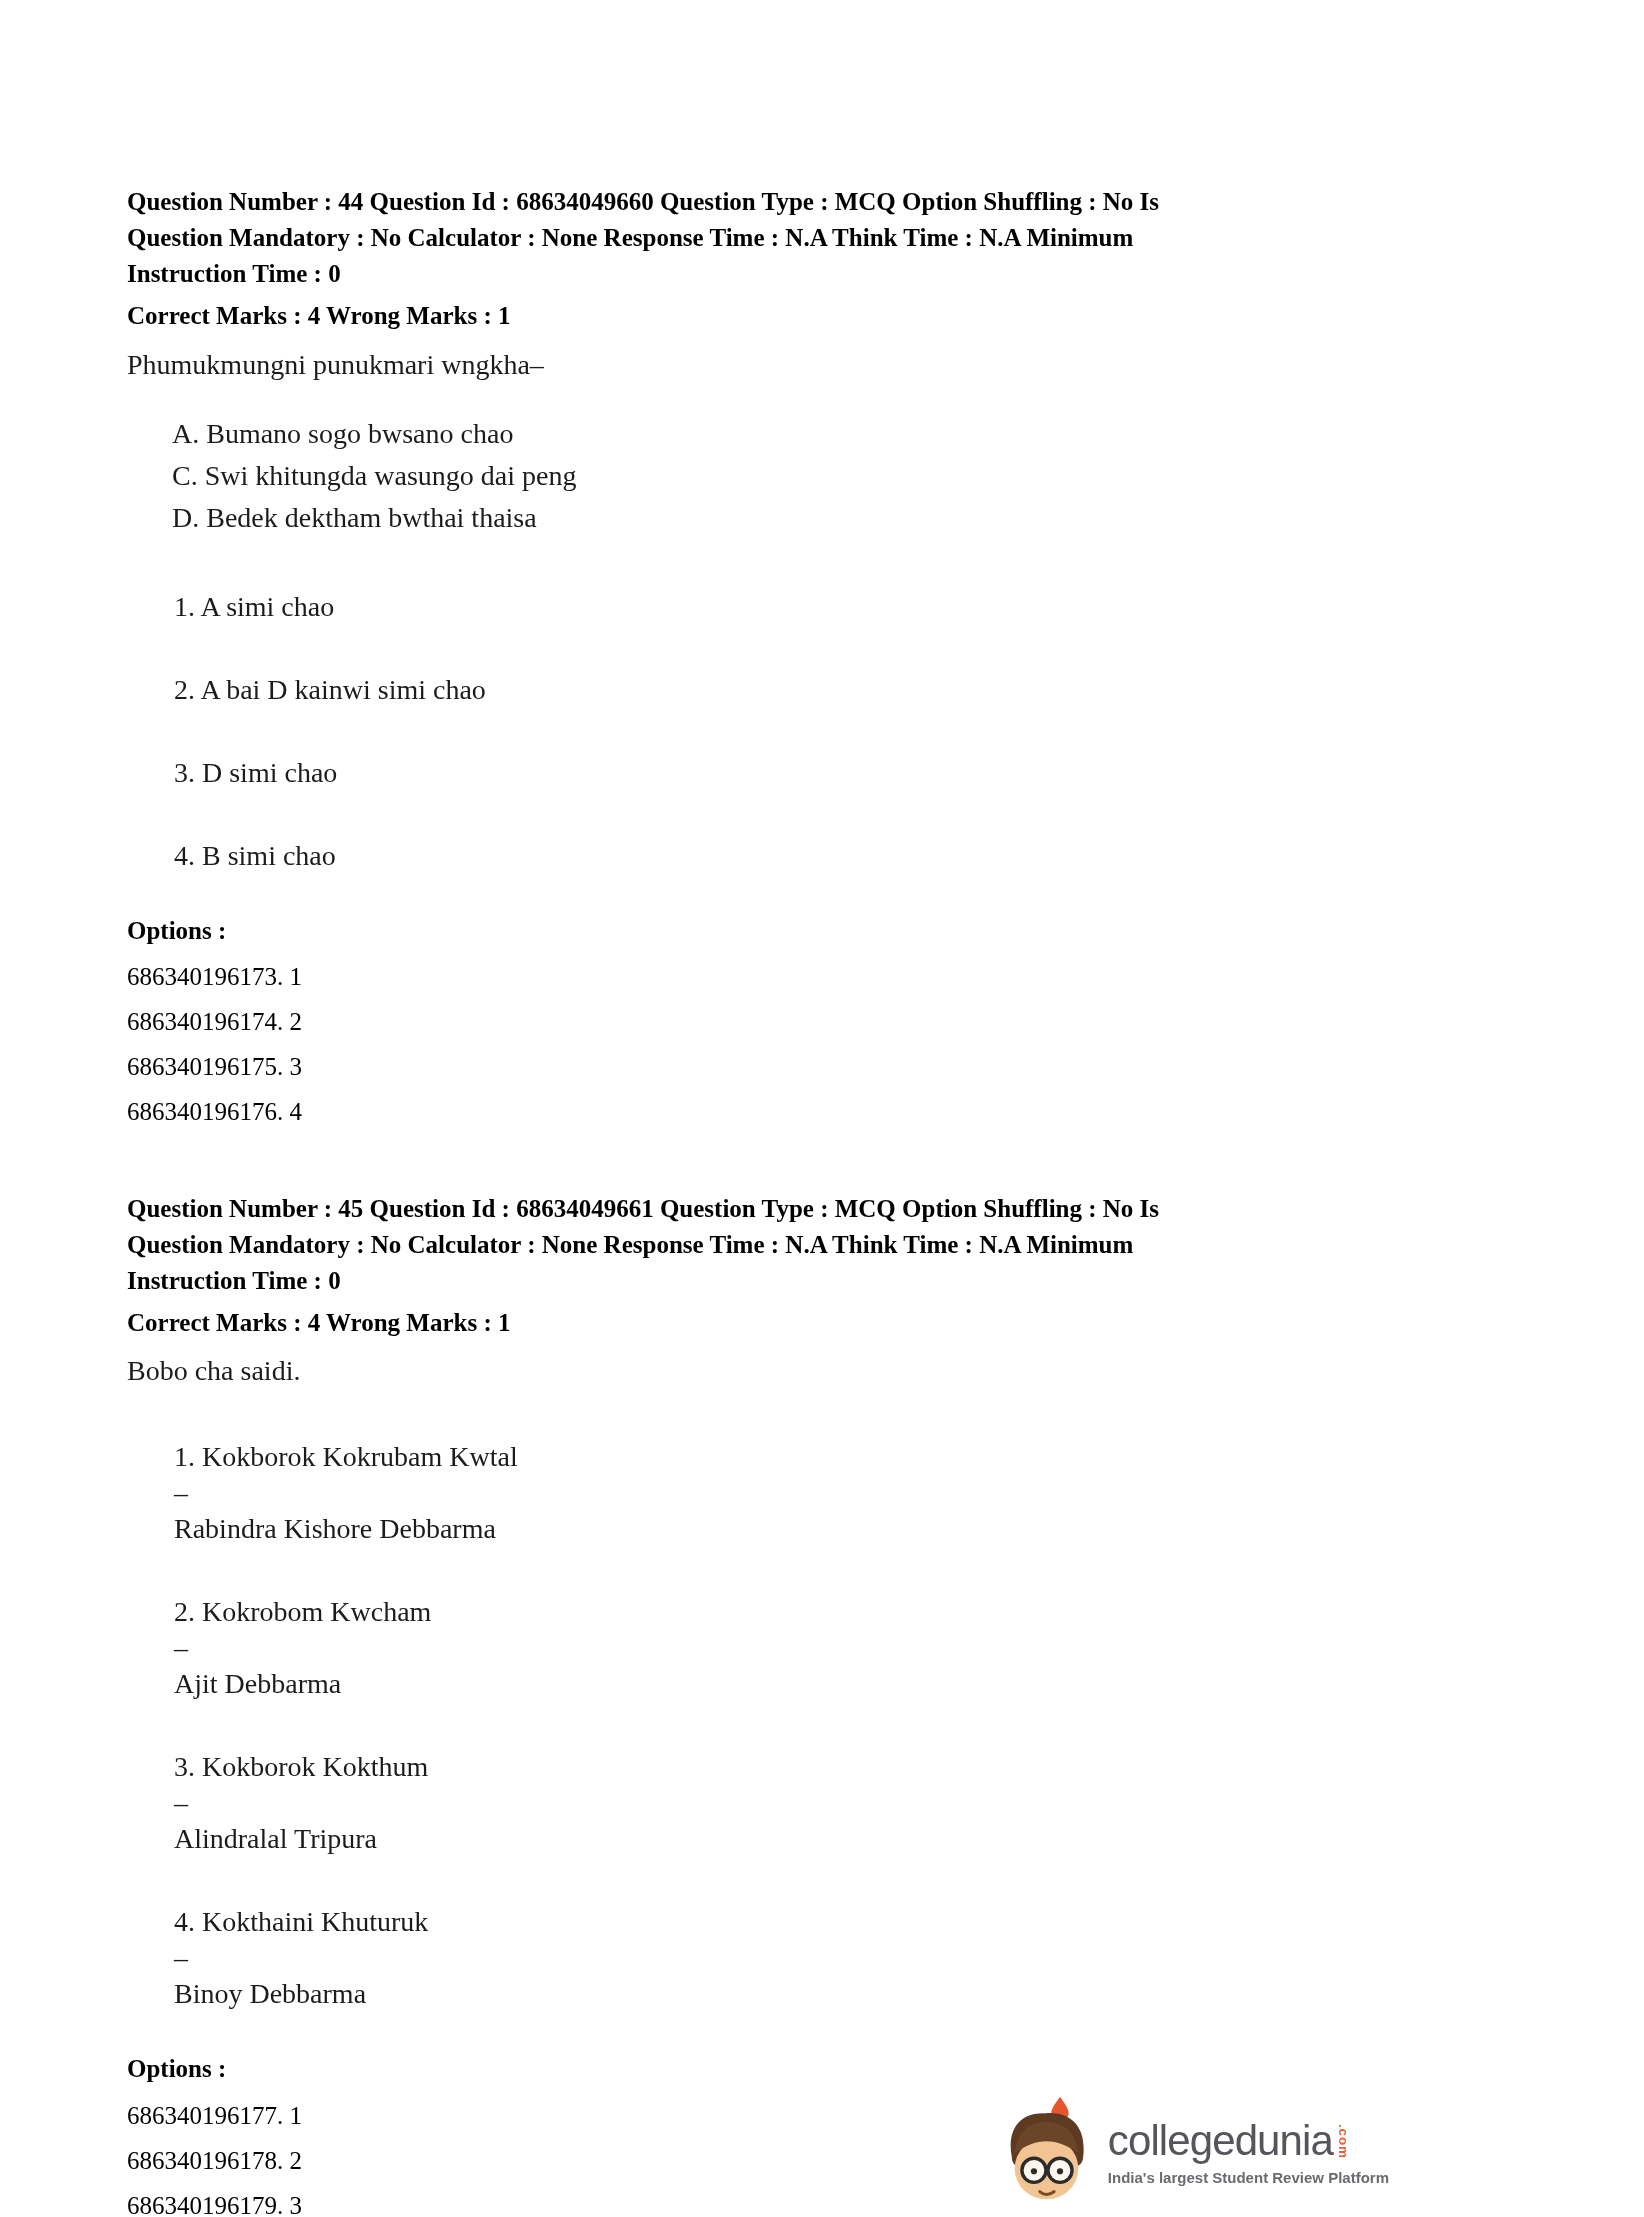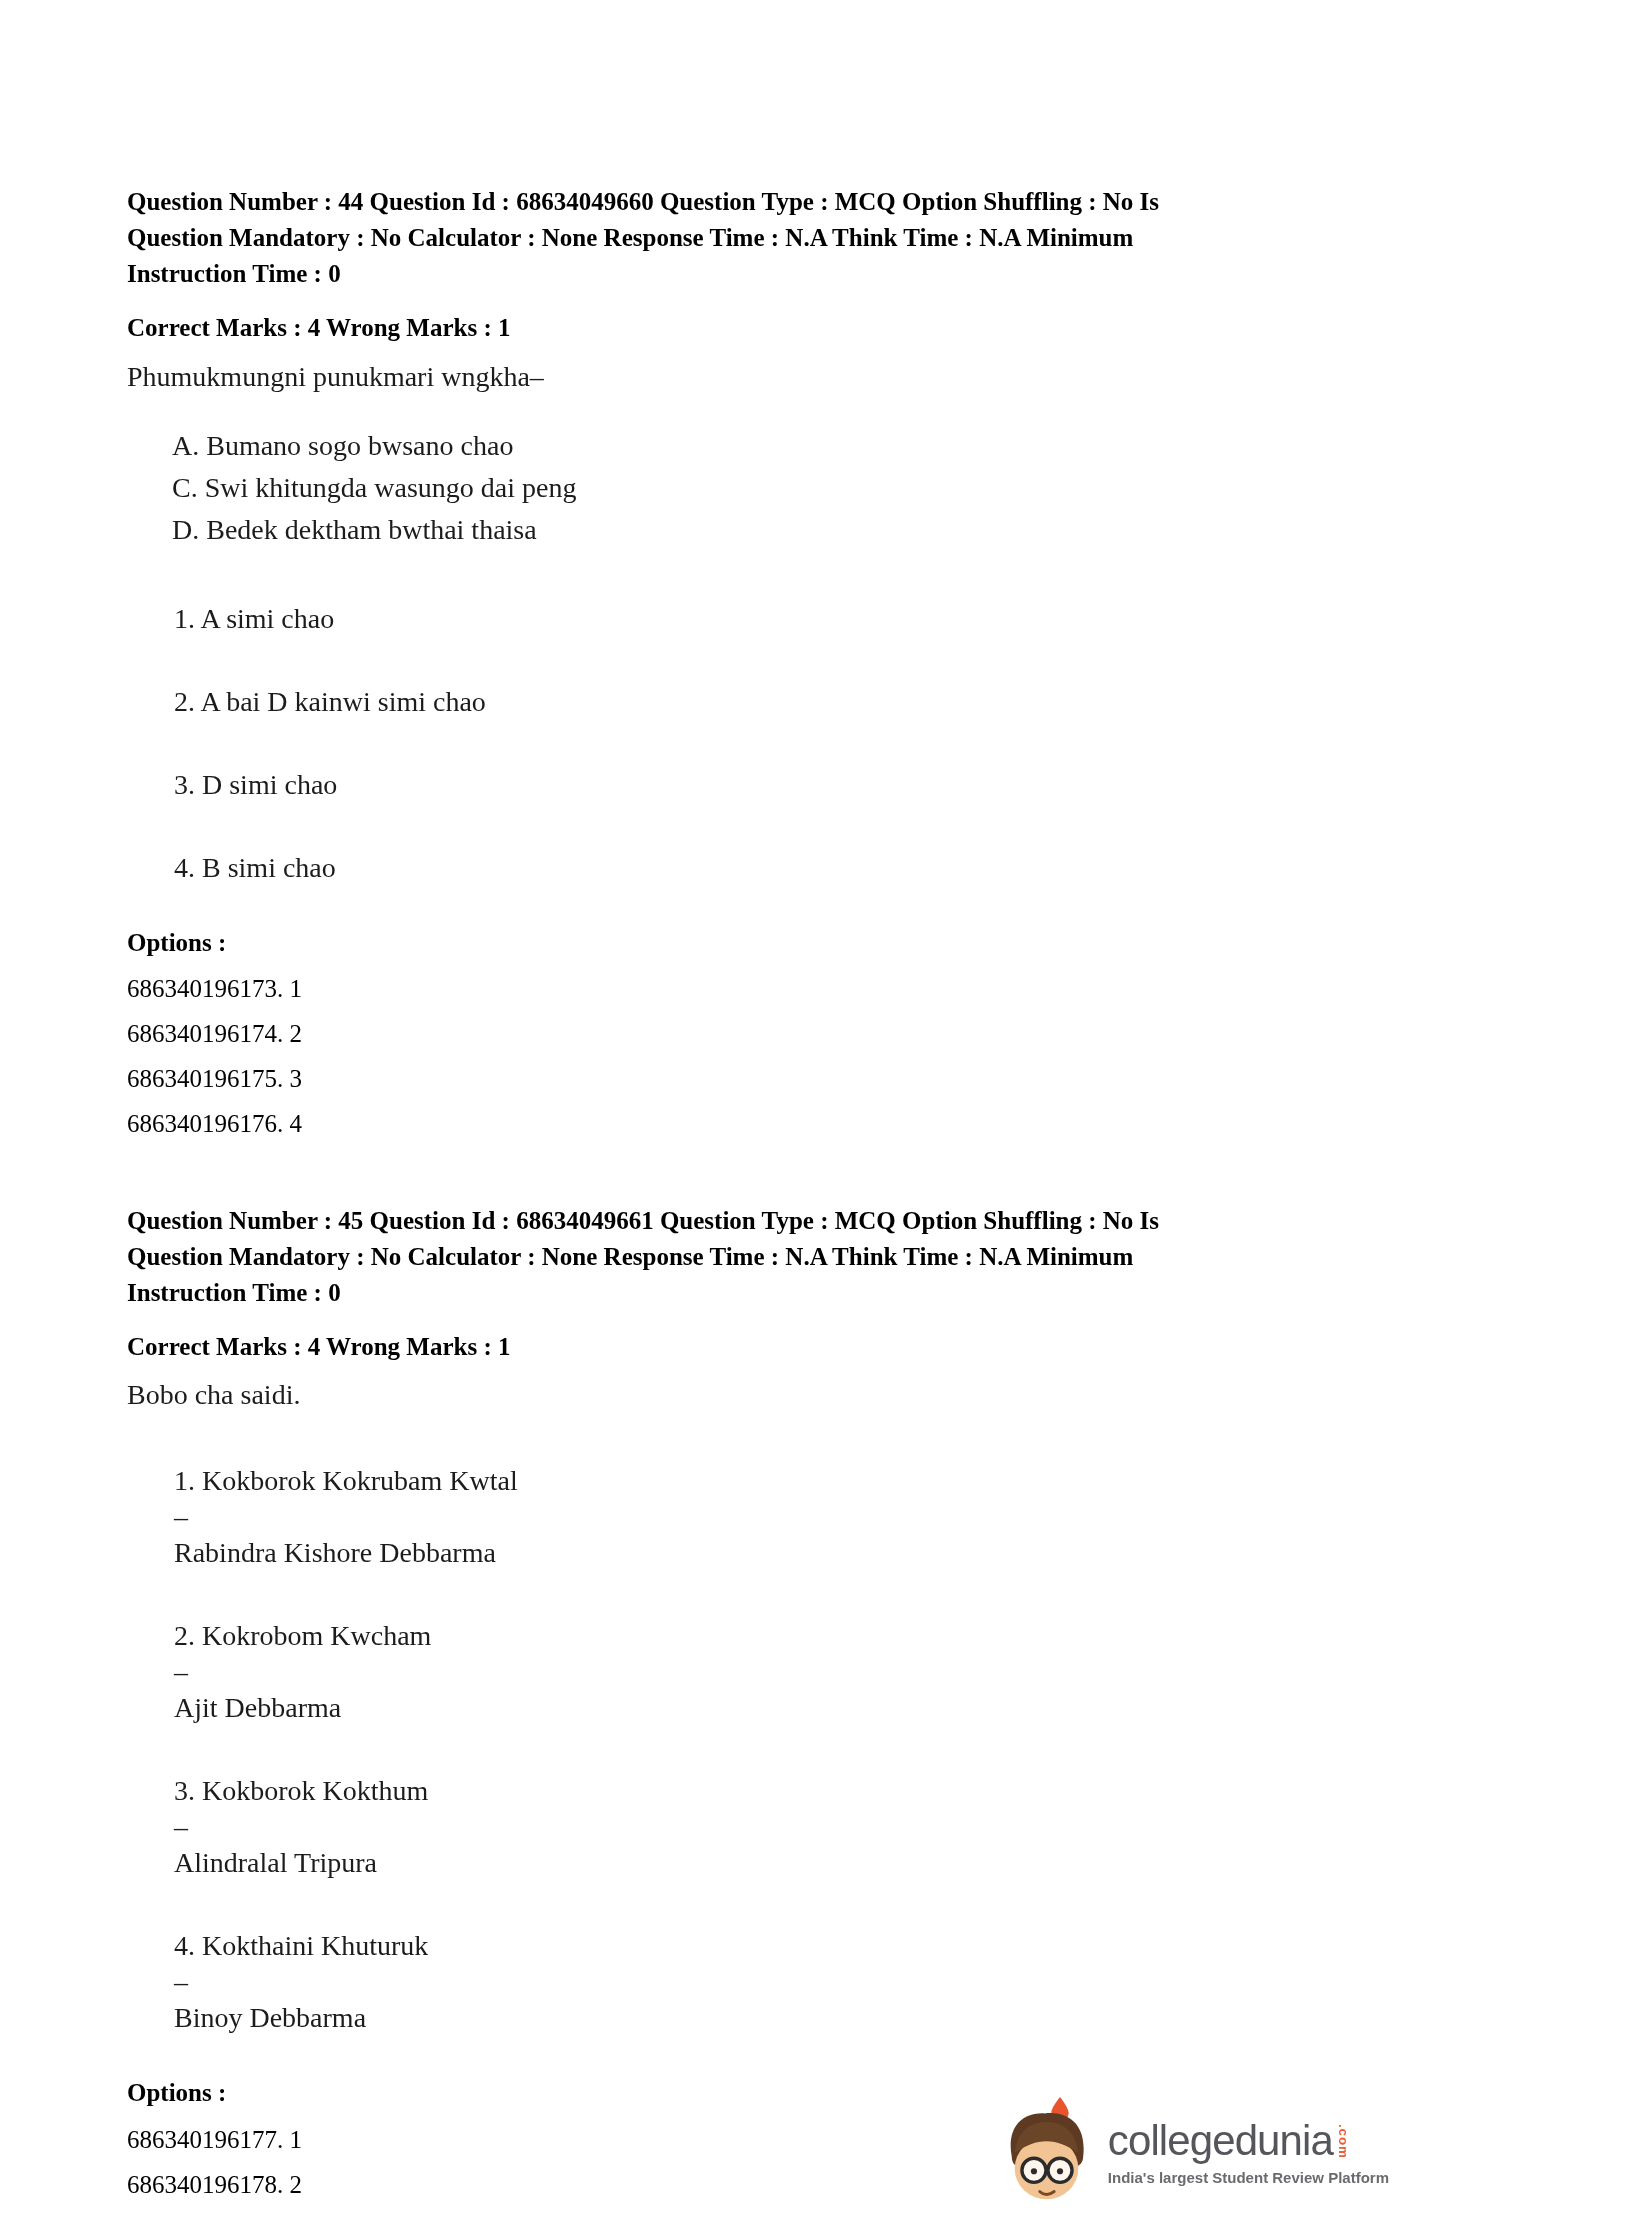--- a/index.html
+++ b/index.html
@@ -21,21 +21,21 @@
   .q-header{
     font-weight:bold;
     font-size:25px;
     line-height:36px;
     color:#000000;
   }
   .marks{
     font-weight:bold;
     font-size:25px;
     line-height:36px;
-    margin-top:18px;
+    margin-top:6px;
   }
   .scan{
     color:#1c1c1c;
   }
   .q-text{
     margin-top:12.5px;
     font-size:28px;
     line-height:36px;
   }
   .sub-options{

